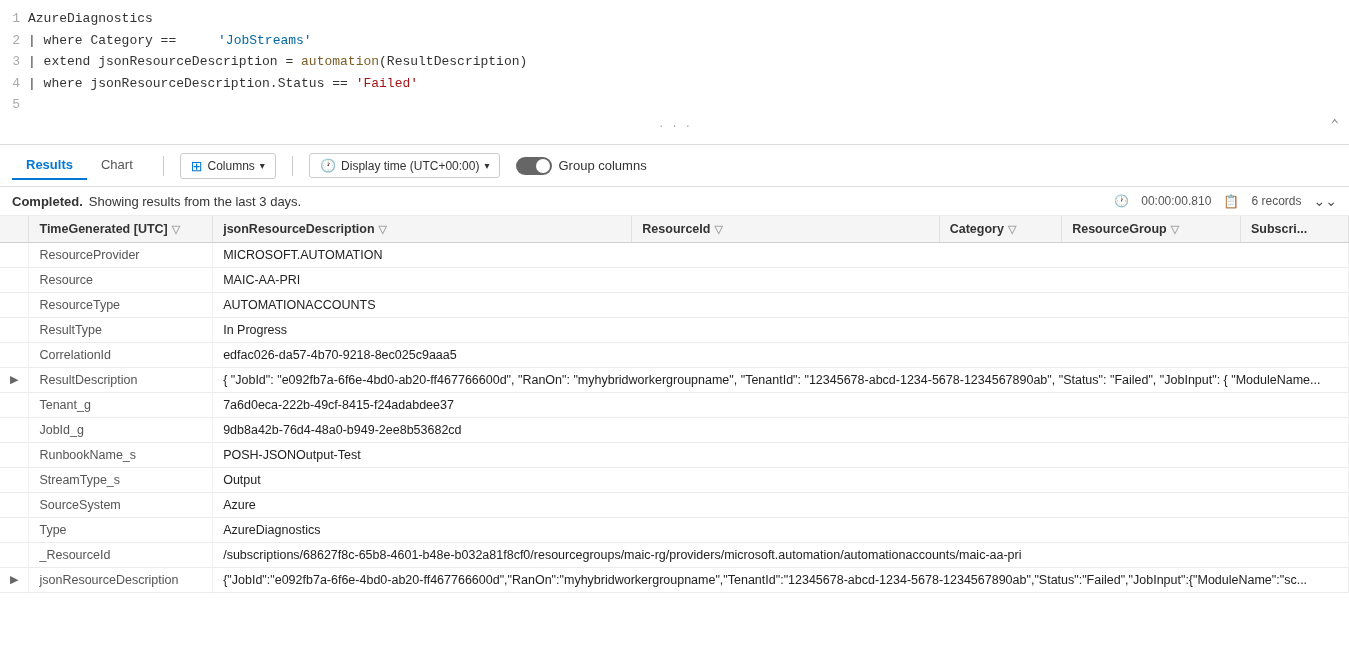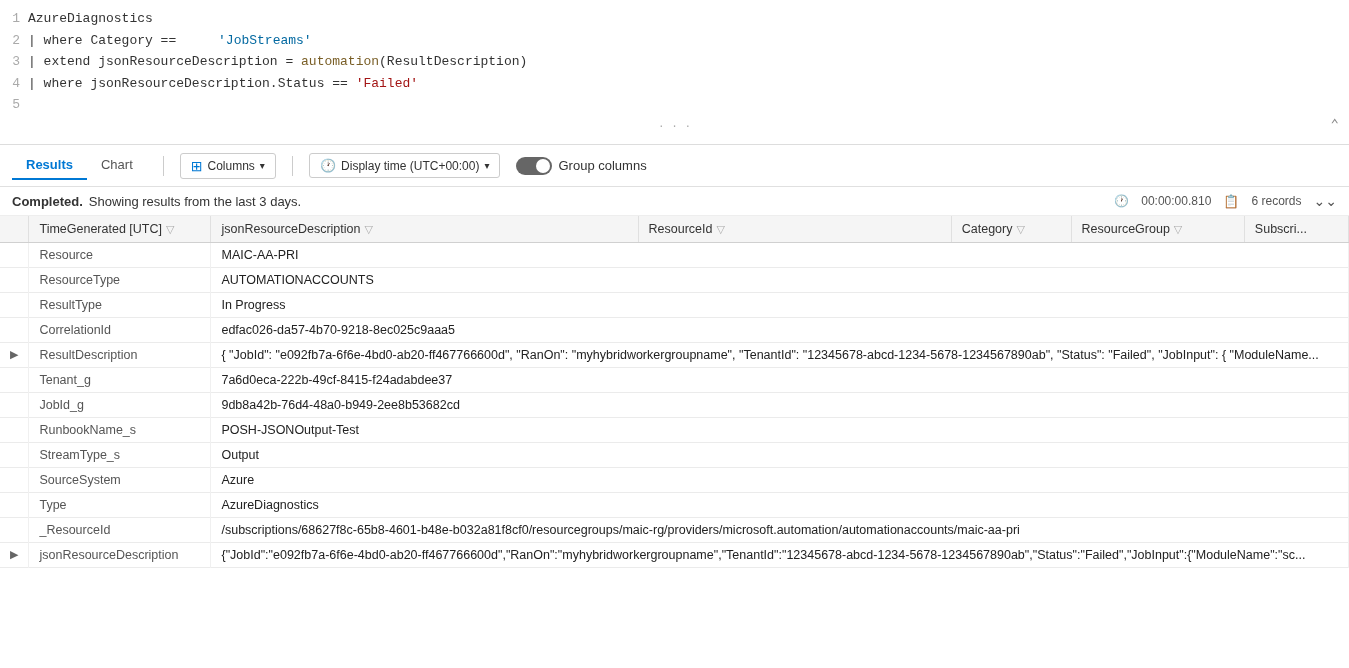--- a/index.html
+++ b/index.html
@@ -140,21 +140,21 @@
       width: 100%;
       border-collapse: collapse;
       font-size: 12.5px;
     }
     thead tr th {
       background: #f5f5f5;
       border-bottom: 1px solid #d0d0d0;
       border-right: 1px solid #e0e0e0;
       padding: 6px 10px;
       text-align: left;
-      font-weight: 400;
+      font-weight: 700;
       color: #333;
       white-space: nowrap;
       position: sticky;
       top: 0;
       z-index: 2;
     }
     thead tr th .filter-icon {
       color: #aaa;
       margin-left: 4px;
       font-size: 11px;
@@ -272,20 +272,25 @@
           <th style="min-width: 300px;"><span>jsonResourceDescription</span><span class="filter-icon">▽</span></th>
           <th style="min-width: 220px;"><span>ResourceId</span><span class="filter-icon">▽</span></th>
           <th><span>Category</span><span class="filter-icon">▽</span></th>
           <th><span>ResourceGroup</span><span class="filter-icon">▽</span></th>
           <th><span>Subscri...</span></th>
         </tr>
     </thead>
     <tbody id="table-body">
         <tr>
           <td class="td-expand"></td>
+          <td class="td-key">ResourceProvider</td>
+          <td colspan="5" class="td-val" style="max-width: 1000px; overflow: hidden; text-overflow: ellipsis; white-space: nowrap;">MICROSOFT.AUTOMATION</td>
+        </tr>
+        <tr>
+          <td class="td-expand"></td>
           <td class="td-key">Resource</td>
           <td colspan="5" class="td-val" style="max-width: 1000px; overflow: hidden; text-overflow: ellipsis; white-space: nowrap;">MAIC-AA-PRI</td>
         </tr>
         <tr>
           <td class="td-expand"></td>
           <td class="td-key">ResourceType</td>
           <td colspan="5" class="td-val" style="max-width: 1000px; overflow: hidden; text-overflow: ellipsis; white-space: nowrap;">AUTOMATIONACCOUNTS</td>
         </tr>
         <tr>
           <td class="td-expand"></td>

